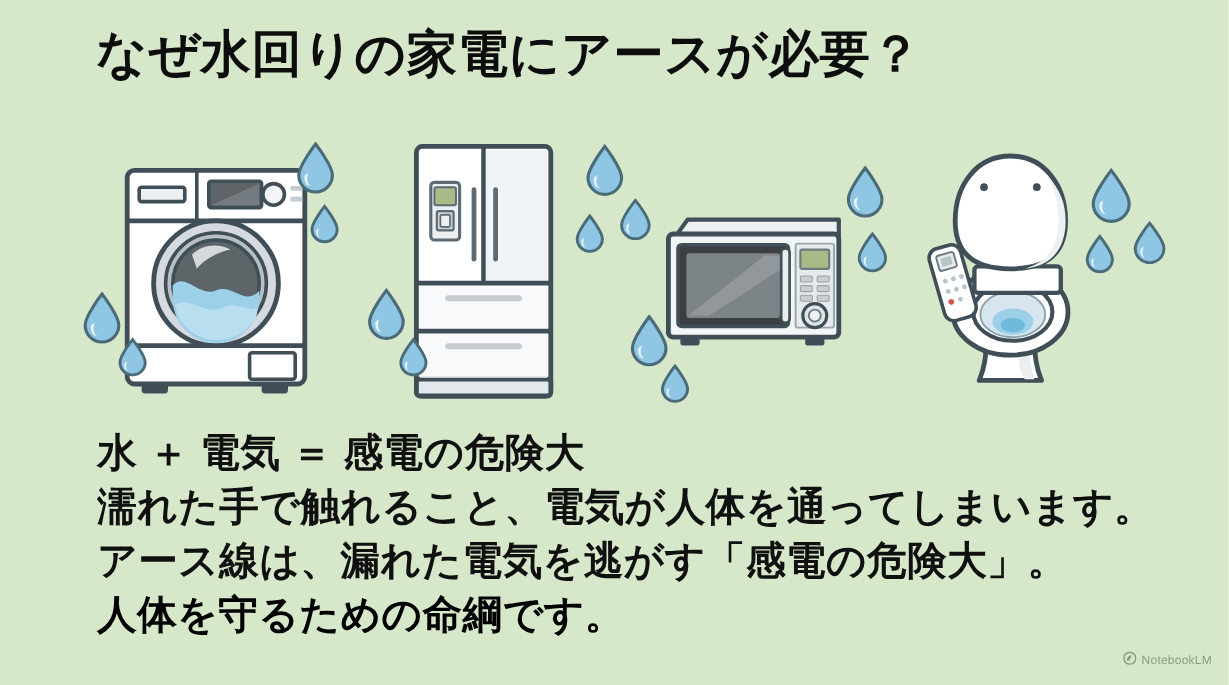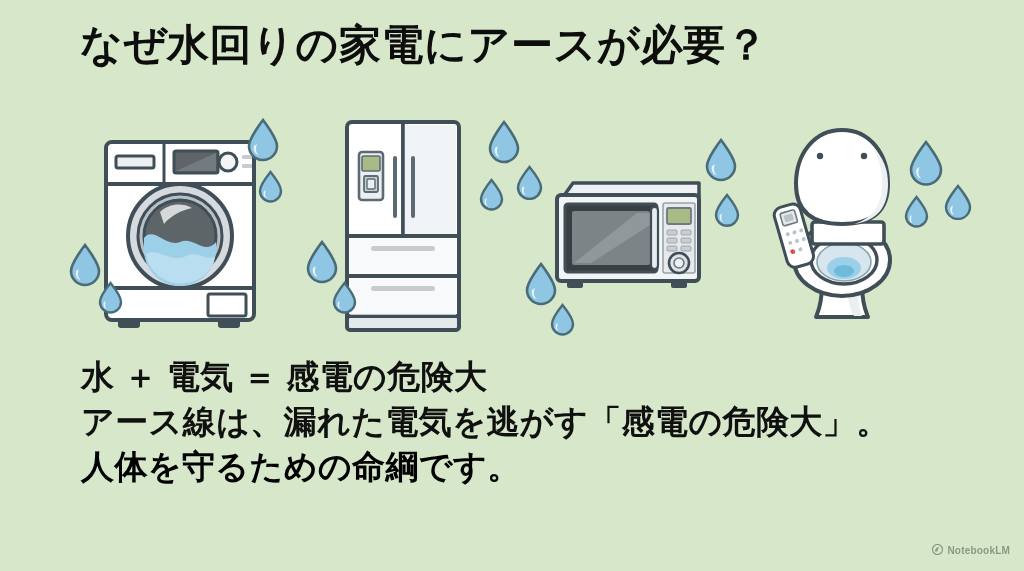--- a/index.html
+++ b/index.html
@@ -57,21 +57,21 @@
     position: absolute;
     right: 14px;
     bottom: 12px;
     display: flex;
     align-items: center;
     gap: 4px;
     opacity: 0.55;
   }
   #watermark .wm-label {
     font-size: 10px;
-    font-weight: bold;
+    font-weight: normal;
     color: #4a5a47;
     letter-spacing: 0.2px;
   }
 
   
   .art { position: absolute; }
   .art svg { display: block; overflow: visible; }
   .drop { position: absolute; }
 </style>
 </head>
@@ -320,20 +320,21 @@
   </div>
   <div class="drop" style="left:904px; top:195px;">
     <svg width="25" height="33" viewBox="0 0 25 33">
       <path d="M12.5 2 C12.5 2 2 15 2 21 A10.5 10.5 0 0 0 23 21 C23 15 12.5 2 12.5 2 Z" fill="#8ec6e3" stroke="#4a6b78" stroke-width="2.4"></path>
       <path d="M8 20 C6.5 24 7 27 9 28 C6 28 5 24.5 5.8 21.5 Z" fill="#ffffff" opacity="0.8"></path>
     </svg>
   </div>
 
   <div id="body-text">
     <div class="line" style="color: rgb(16, 16, 16);">水 ＋ 電気 ＝ 感電の危険大</div>
+    <div class="line" style="color: rgb(16, 16, 16);">濡れた手で触れること、電気が人体を通ってしまいます。</div>
     <div class="line" style="color: rgb(16, 16, 16);">アース線は、漏れた電気を逃がす「感電の危険大」。</div>
     <div class="line" style="color: #000000;">人体を守るための命綱です。</div>
   </div>
 
   <div id="watermark">
     <span>
       <svg width="11" height="11" viewBox="0 0 11 11">
         <circle cx="5.5" cy="5.5" r="5" fill="none" stroke="#4a5a47" stroke-width="1.2"></circle>
         <path d="M3 7.5 C3 4.5 5 3 7.5 3.3 C6 4.5 5.5 6 5.5 7.5 Z" fill="#4a5a47"></path>
       </svg>

